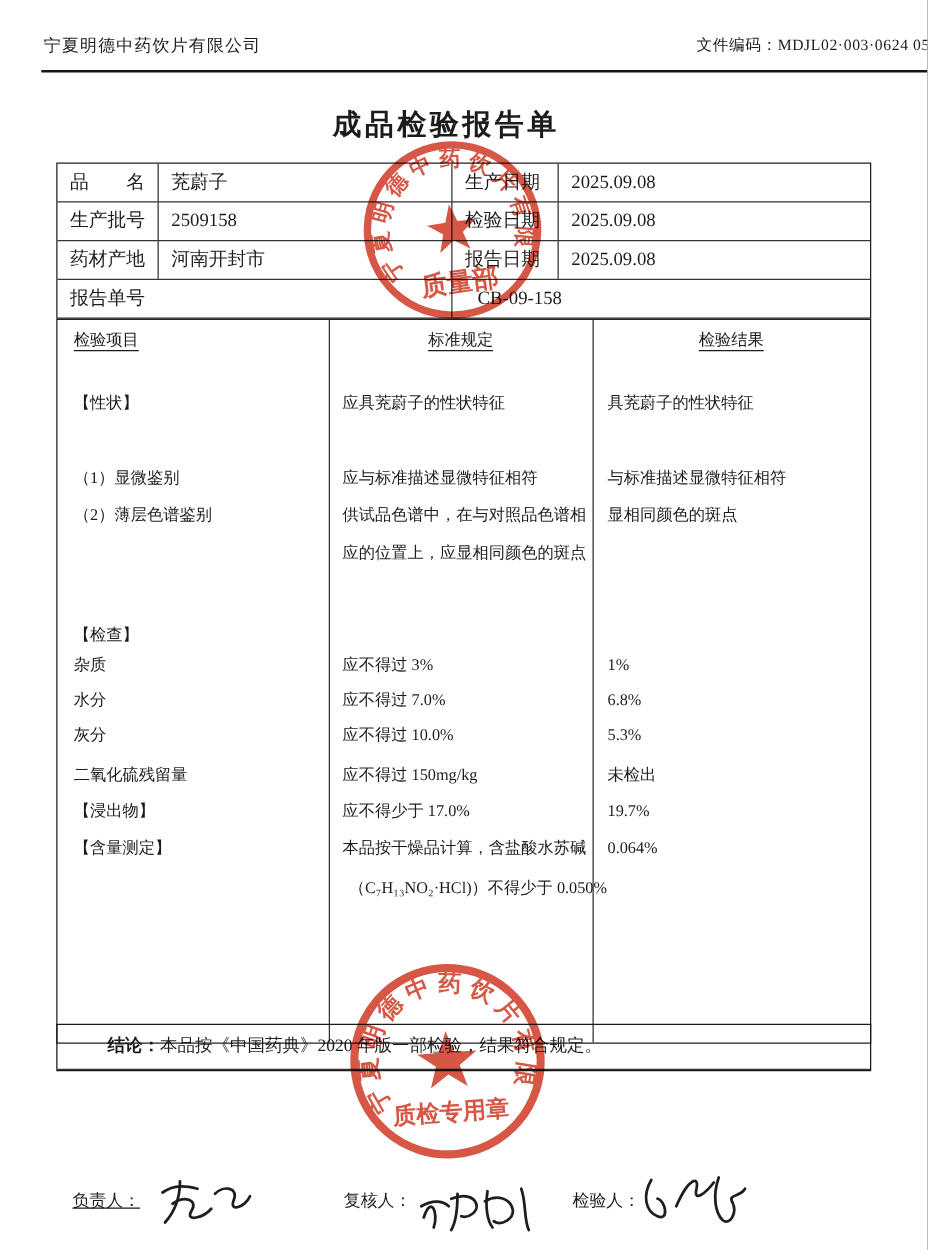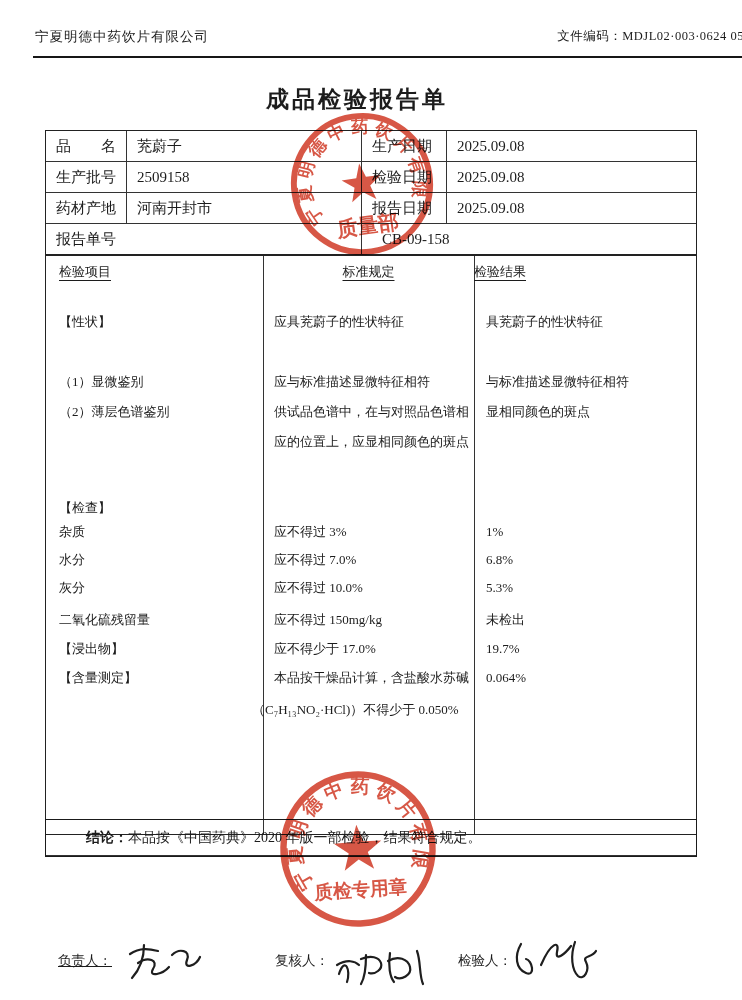--- a/index.html
+++ b/index.html
@@ -26,21 +26,21 @@
   
   .main{position:absolute;left:45px;top:255px;width:650px;height:578px;border:1.6px solid #222;font-size:13px;}
   .vline{position:absolute;top:0;bottom:0;width:0;border-left:1px solid #333;}
   .vline.v1{left:217px;} .vline.v2{left:428px;}
   .trow{position:absolute;left:0;width:100%;height:20px;line-height:20px;white-space:nowrap;}
   .trow .c1{position:absolute;left:13px;}
   .trow .c2{position:absolute;left:228px;}
   .trow .c3{position:absolute;left:440px;}
   .hdr .h1{position:absolute;left:13px;text-decoration:underline;text-underline-offset:4px;}
   .hdr .h2{position:absolute;left:217px;width:211px;text-align:center;text-decoration:underline;text-underline-offset:4px;}
-  .hdr .h3{position:absolute;left:428px;width:222px;text-decoration:underline;text-underline-offset:4px;}
+  .hdr .h3{position:absolute;left:428px;width:222px;text-align:center;text-decoration:underline;text-underline-offset:4px;}
   
   .concl{position:absolute;left:45px;top:796px;width:650px;border:1.8px solid #1a1a1a;font-size:14px;margin-top:23px;}
   .concl .row1{height:35px;line-height:35px;padding-left:40px;border-bottom:1px solid #333;white-space:nowrap;}
   .concl .row2{padding:6px 0 8px 0;}
   .concl .rl1{padding-left:40px;line-height:26px;white-space:nowrap;}
   .concl .rl2{padding-left:12px;line-height:26px;white-space:nowrap;}
   .blabel{font-weight:bold;}
   
   .sigline{position:absolute;top:952px;left:0;width:100%;font-size:13.5px;}
   .siglabel{position:absolute;white-space:nowrap;}
@@ -142,21 +142,21 @@
       <span class="c1">【浸出物】</span>
       <span class="c2">应不得少于 17.0%</span>
       <span class="c3">19.7%</span>
     </div>
     <div class="trow" style="top:412px">
       <span class="c1">【含量测定】</span>
       <span class="c2">本品按干燥品计算，含盐酸水苏碱</span>
       <span class="c3">0.064%</span>
     </div>
     <div class="trow" style="top:444px">
-      <span class="c2" style="left:206px">（C₇H₁₃NO₂·HCl)）不得少于 0.050%</span>
+      <span class="c2" style="left:233px">（C₇H₁₃NO₂·HCl)）不得少于 0.050%</span>
     </div>
   </div>
 
   <div class="concl">
     <div class="row1">
       <span class="blabel">结论：</span><span>本品按《中国药典》2020 年版一部检验，结果符合规定。</span>
     </div>
   </div>
 
   <div class="sigline">

